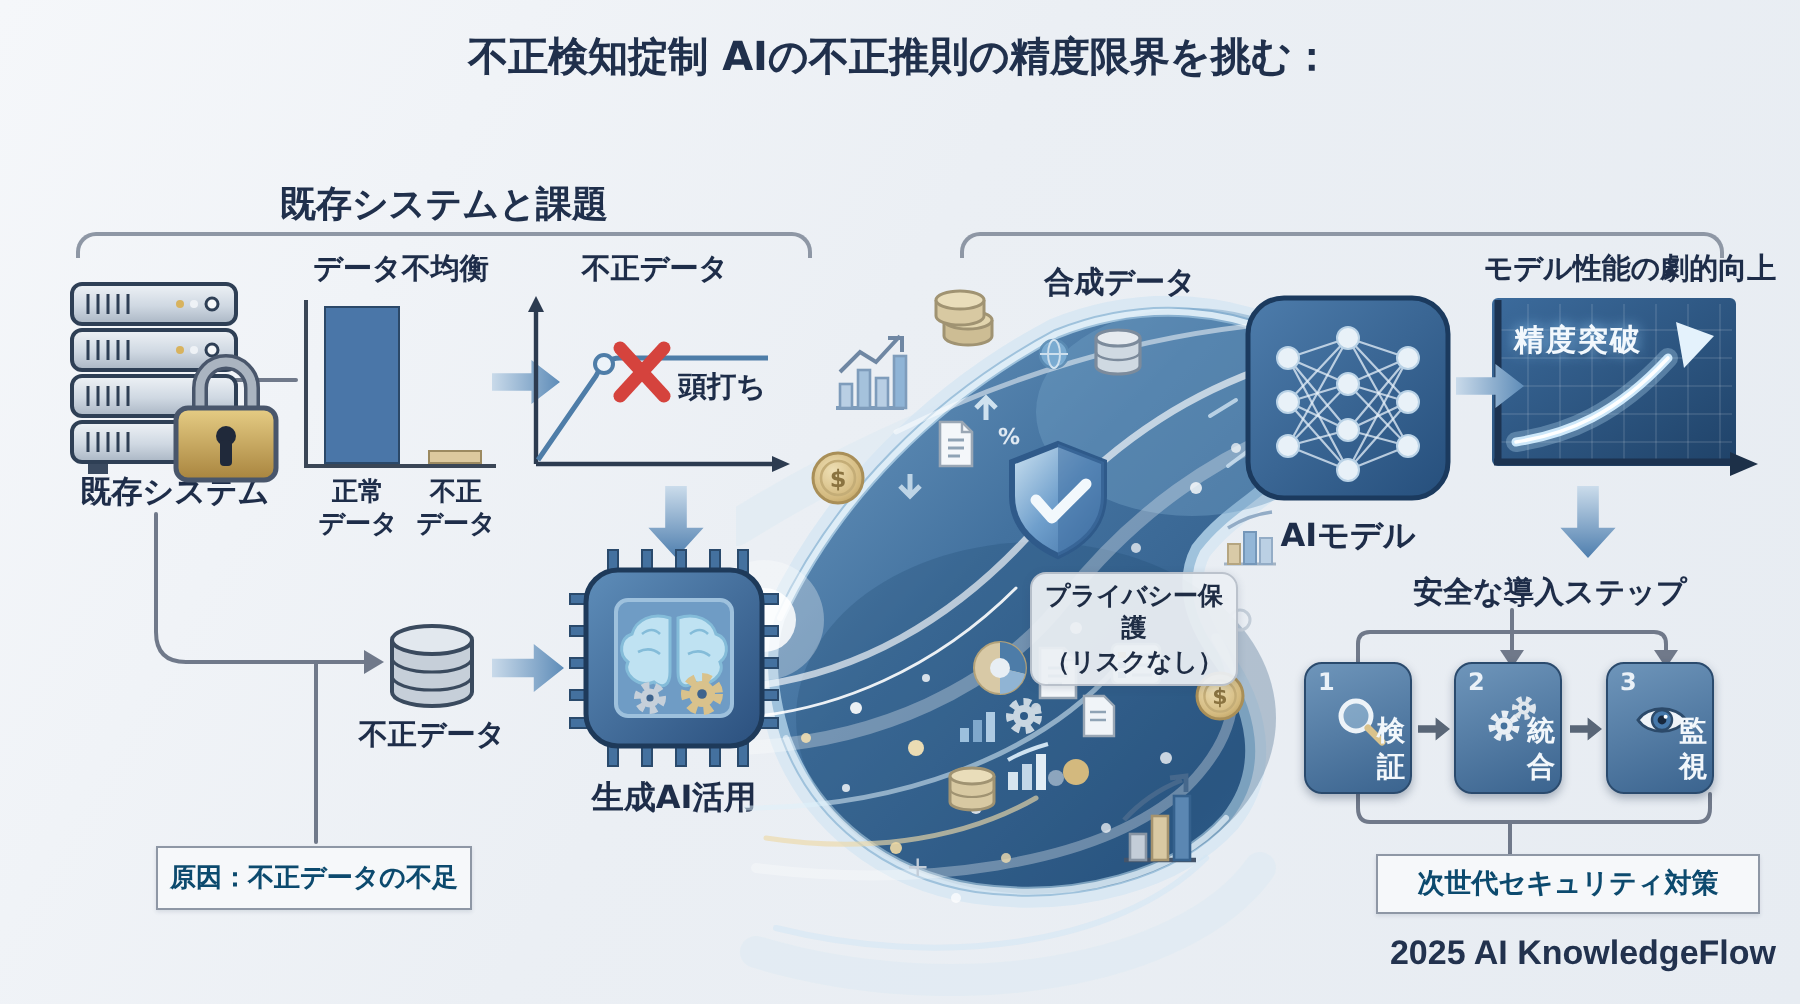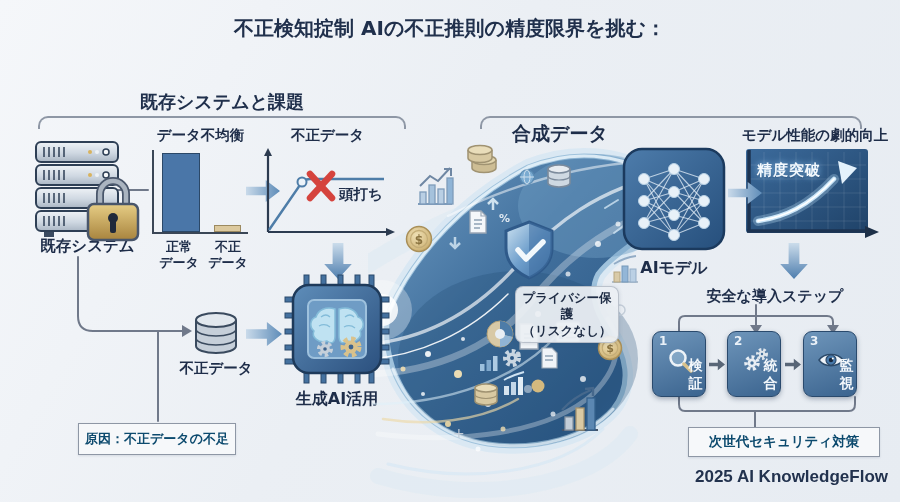--- a/index.html
+++ b/index.html
@@ -375,21 +375,21 @@
       <rect x="3" y="27" width="8" height="13" fill="#c3cdd8" stroke="#8794a3" stroke-width="1.3"></rect>
       <rect x="14" y="18" width="8" height="22" fill="#d9c9a3" stroke="#a5936e" stroke-width="1.3"></rect>
       <rect x="25" y="8" width="8" height="32" fill="#5b87b2" stroke="#35618d" stroke-width="1.3"></rect>
       <path d="M0 20 C9 10 19 4 29 0 M23 -1 l8 -1 l0 8" stroke="#46688c" stroke-width="2.4" fill="none"></path>
     </g>
     <text x="85" y="334" font-size="14" fill="#c3cdd8">+</text>
     <text x="236" y="200" font-size="14" fill="#c3cdd8">+</text>
     <circle cx="252" cy="206" r="5" fill="none" stroke="#c3cdd8" stroke-width="1.5"></circle>
   </svg>
 
-  <div class="abs lbl" style="left:505px;top:122px;width:110px;font-size:19px;z-index:4">合成データ</div>
+  <div class="abs lbl" style="left:505px;top:132px;width:110px;font-size:15px;z-index:4">合成データ</div>
   <div class="abs privacy-box" style="left:486px;top:286px;width:104px;z-index:4">
     <span>プライバシー保護</span><br>
     <span>（リスクなし）</span>
   </div>
 
   <svg class="abs" style="left:622px;top:147px;z-index:3" width="104" height="106" viewBox="0 0 104 106">
     <defs>
       <linearGradient id="aig" x1="0" y1="0" x2="1" y2="1">
         <stop offset="0" stop-color="#4d7cab"></stop>
           <stop offset="1" stop-color="#264f7c"></stop>

